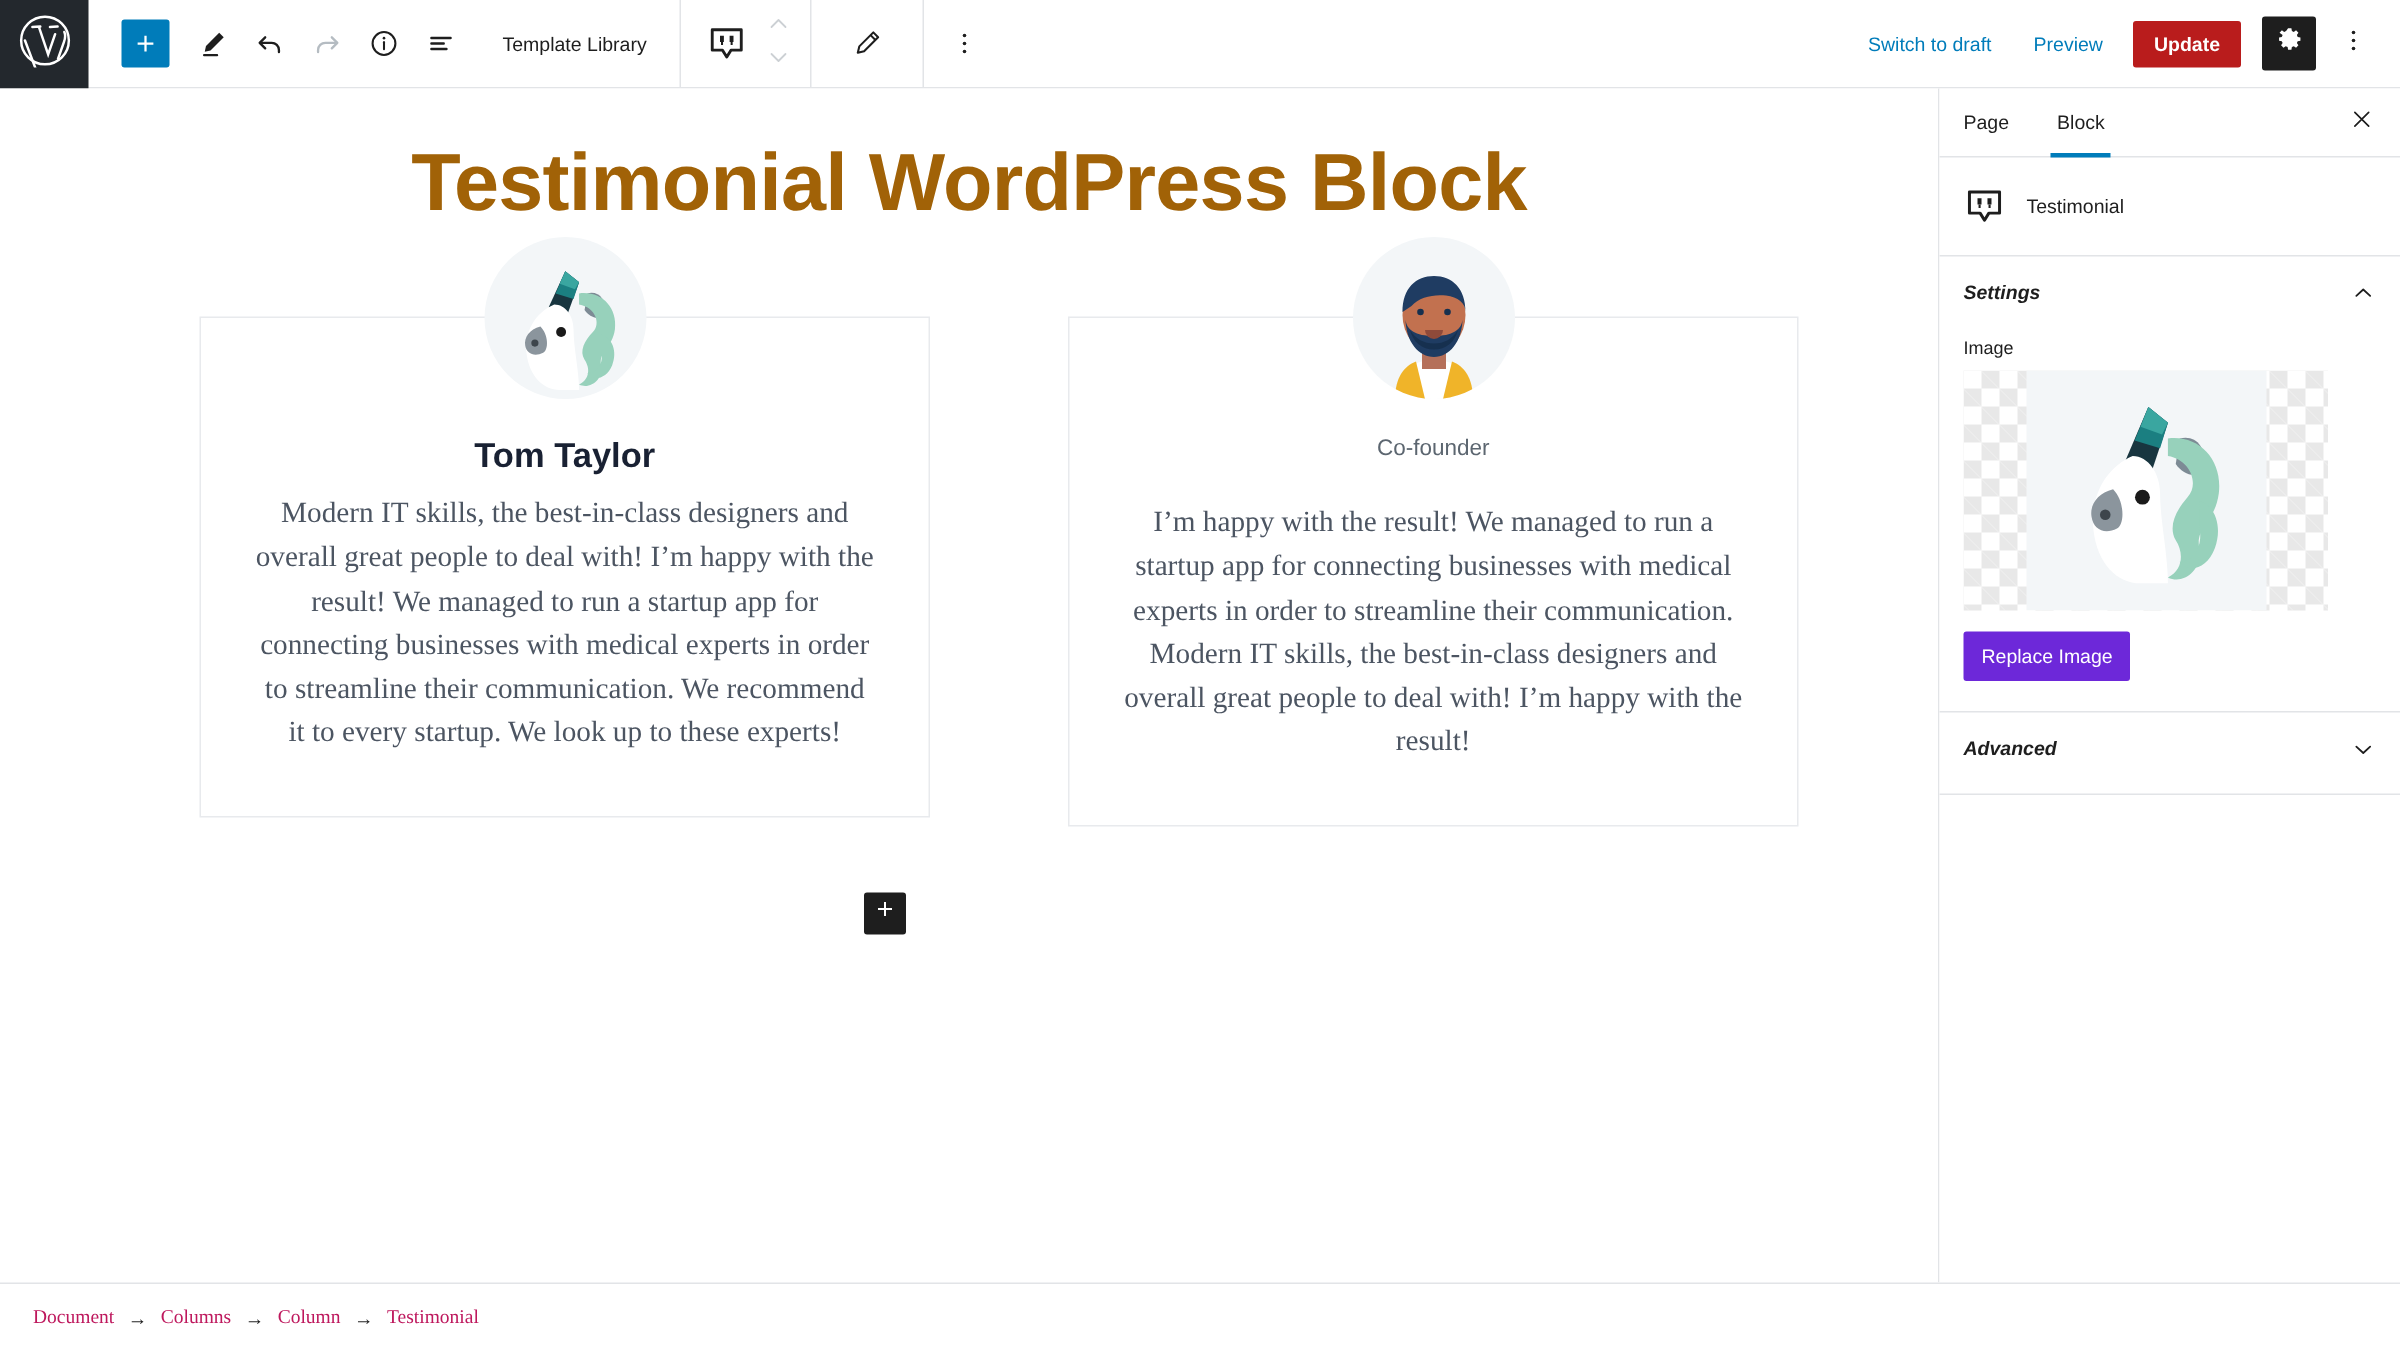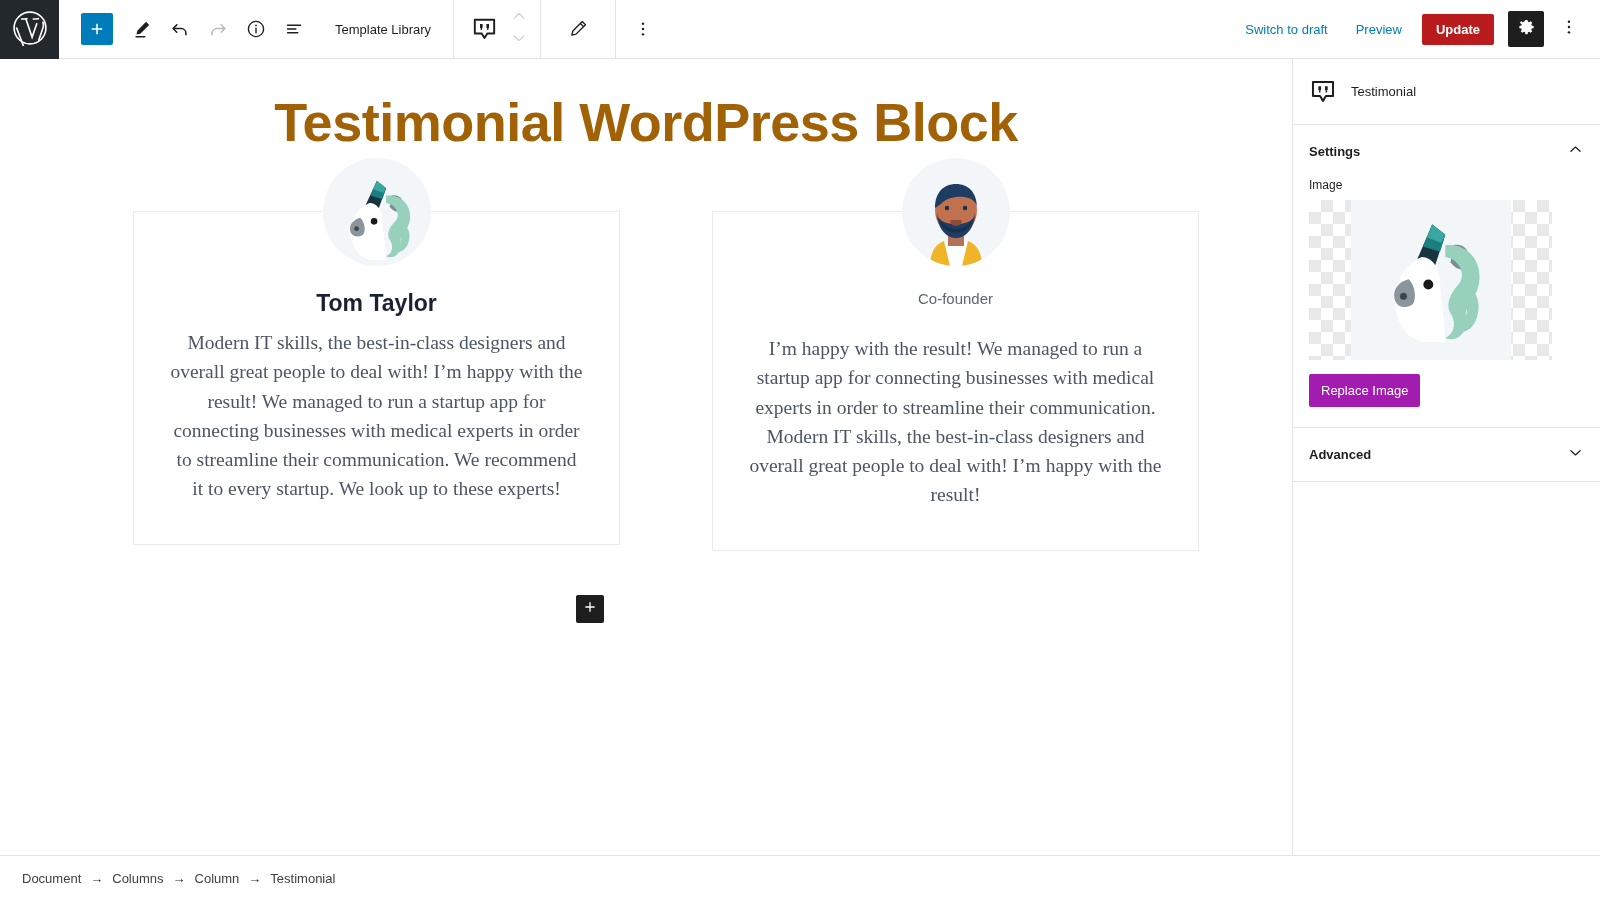--- a/index.html
+++ b/index.html
@@ -181,23 +181,24 @@
   .sb-blockcard {
     display: flex; align-items: center;
     padding: 16px;
     border-bottom: 1px solid #e2e4e7;
     height: 66px;
   }
   .sb-blockicon { width: 28px; height: 28px; margin-right: 14px; flex: 0 0 28px; }
   .sb-blockname { font-size: 13px; color: #1e1e1e; }
 
   .sb-panel-head {
-    display: flex; align-items: center; justify-content: space-between;
+    display: flex; align-items: flex-start; justify-content: space-between;
     padding: 16px;
     cursor: pointer;
+    font-style: italic;
   }
   .sb-panel-title { font-size: 13px; font-weight: 600; color: #1e1e1e; }
   .sb-panel-body { padding: 0 16px 20px; }
   .sb-field-label { font-size: 12px; color: #1e1e1e; margin-bottom: 8px; }
 
   .img-preview {
     width: 243px; height: 160px;
     background-color: #fff;
     background-image:
       linear-gradient(45deg, #e8e8e8 25%, transparent 25%, transparent 75%, #e8e8e8 75%),
@@ -210,37 +211,37 @@
     position: absolute; left: 50%; top: 0;
     transform: translateX(-50%);
     width: 160px; height: 160px;
     background: #f3f6f8;
     display: flex; align-items: center; justify-content: center;
   }
   .img-preview-inner svg { width: 150px; height: 150px; }
 
   .btn-replace {
     margin-top: 14px;
-    background: #a21caf; color: #fff;
+    background: #6d28d9; color: #fff;
     border: none; border-radius: 2px;
     font-family: inherit; font-size: 13px;
     padding: 9px 12px; cursor: pointer;
   }
   .sb-divider { height: 1px; background: #e2e4e7; }
 
   
   .breadcrumb {
     position: absolute; bottom: 0; left: 0;
     width: 1600px; height: 45px;
     border-top: 1px solid #e2e4e7;
     display: flex; align-items: center;
     padding-left: 22px; gap: 0;
     background: #fff;
   }
-  .bc-item { font-size: 13px; color: #404040; cursor: pointer; }
+  .bc-item { font-size: 13px; color: #be185d; cursor: pointer; font-family: Liberation Serif, serif; }
   .bc-arrow { font-size: 13px; color: #1e1e1e; padding: 0 9px; }
 </style>
 </head>
 <body>
 
 <div class="toolbar">
 
   <div class="wp-logo">
     <span>
       <svg viewBox="0 0 24 24" fill="none" stroke="#ffffff" stroke-width="1.1">
@@ -446,20 +447,31 @@
     <span>
       <svg width="16" height="16" viewBox="0 0 24 24">
           <path d="M11 5h2v6h6v2h-6v6h-2v-6H5v-2h6z"></path>
         </svg>
     </span>
   </div>
 </div>
 
 <div class="sidebar">
 
+  <div class="sb-tabs">
+    <div class="sb-tab">Page</div>
+    <div class="sb-tab active">Block</div>
+    <div class="sb-close">
+      <span>
+        <svg width="17" height="17" viewBox="0 0 24 24" fill="none" stroke="#1e1e1e" stroke-width="1.6" stroke-linecap="round">
+            <path d="M5.5 5.5l13 13M18.5 5.5l-13 13"></path>
+          </svg>
+      </span>
+    </div>
+  </div>
 
   <div class="sb-blockcard">
     <span class="sb-blockicon">
       <svg viewBox="0 0 24 24" width="28" height="28">
         <path d="M3.4 3.4h17.2v12.1h-6.1L12 19.6l-2.5-4.1H3.4z" fill="none" stroke="#1e1e1e" stroke-width="1.7" stroke-linejoin="round"></path>
         <path d="M8.0 7.0h2.3v3.6H8.0zM13.7 7.0H16v3.6h-2.3z" fill="#1e1e1e"></path>
         <path d="M8.6 10.6h1.2v1.9H8.6zM14.3 10.6h1.2v1.9h-1.2z" fill="#1e1e1e"></path>
       </svg>
     </span>
     <span class="sb-blockname">Testimonial</span>

